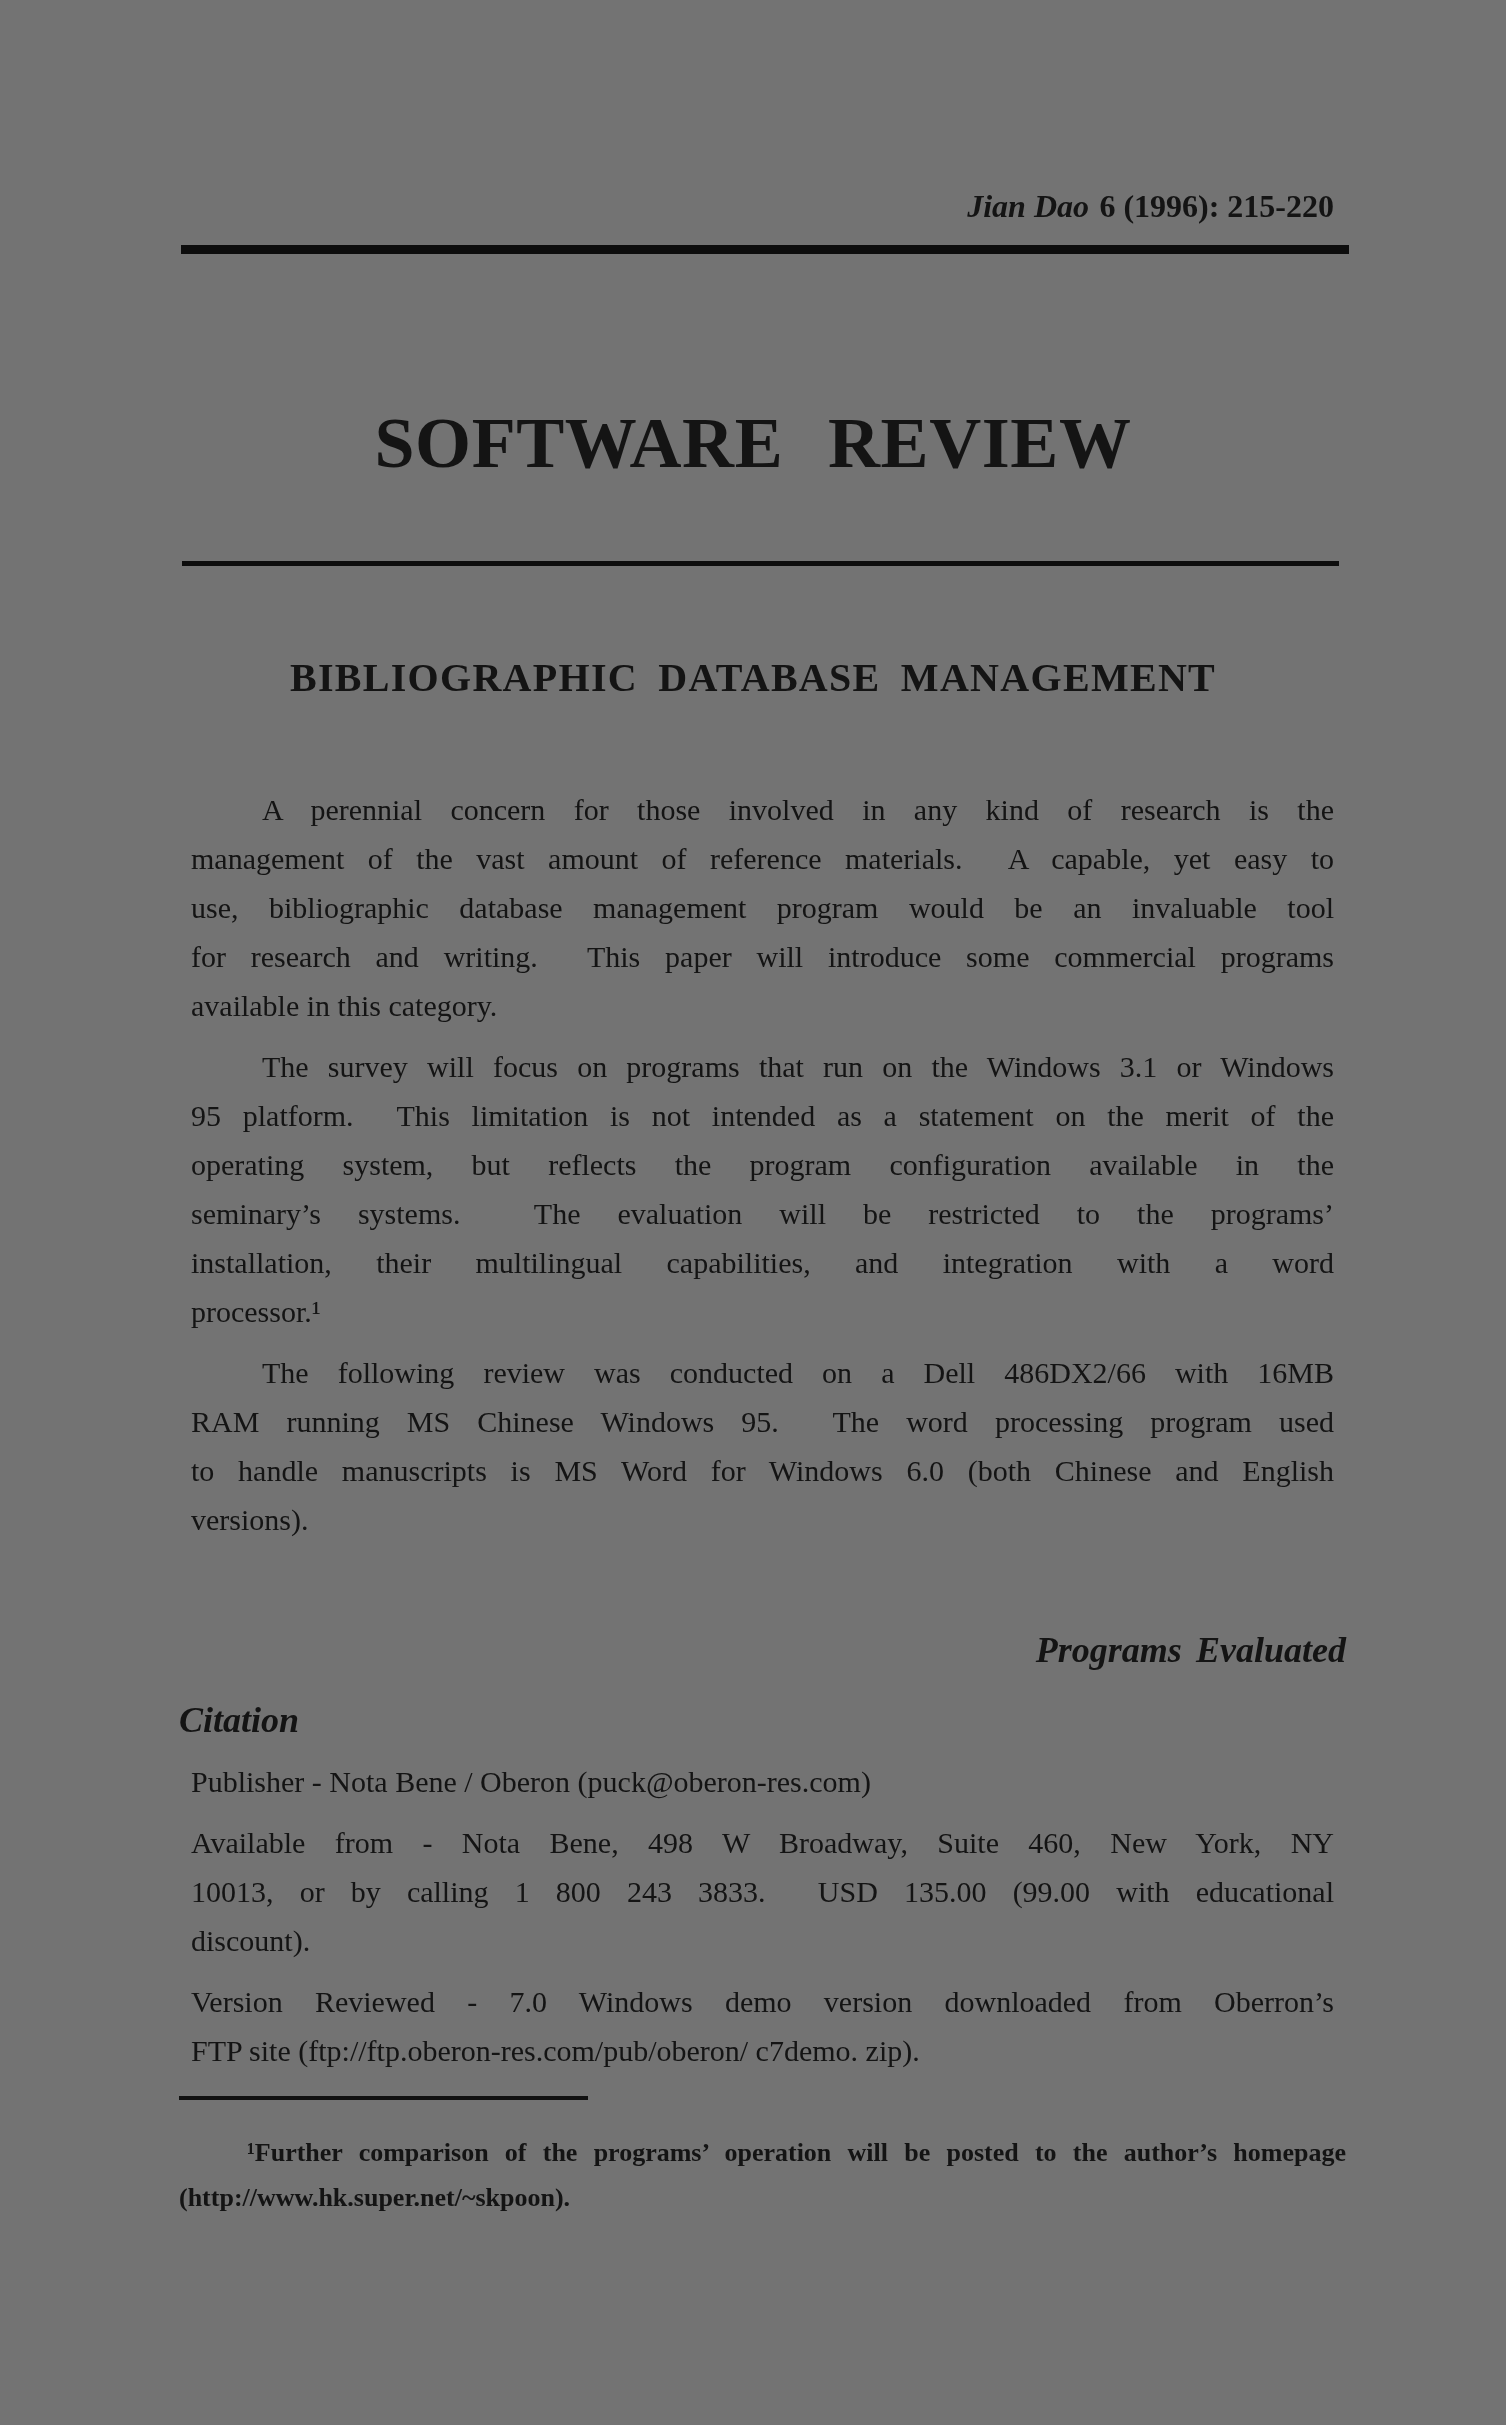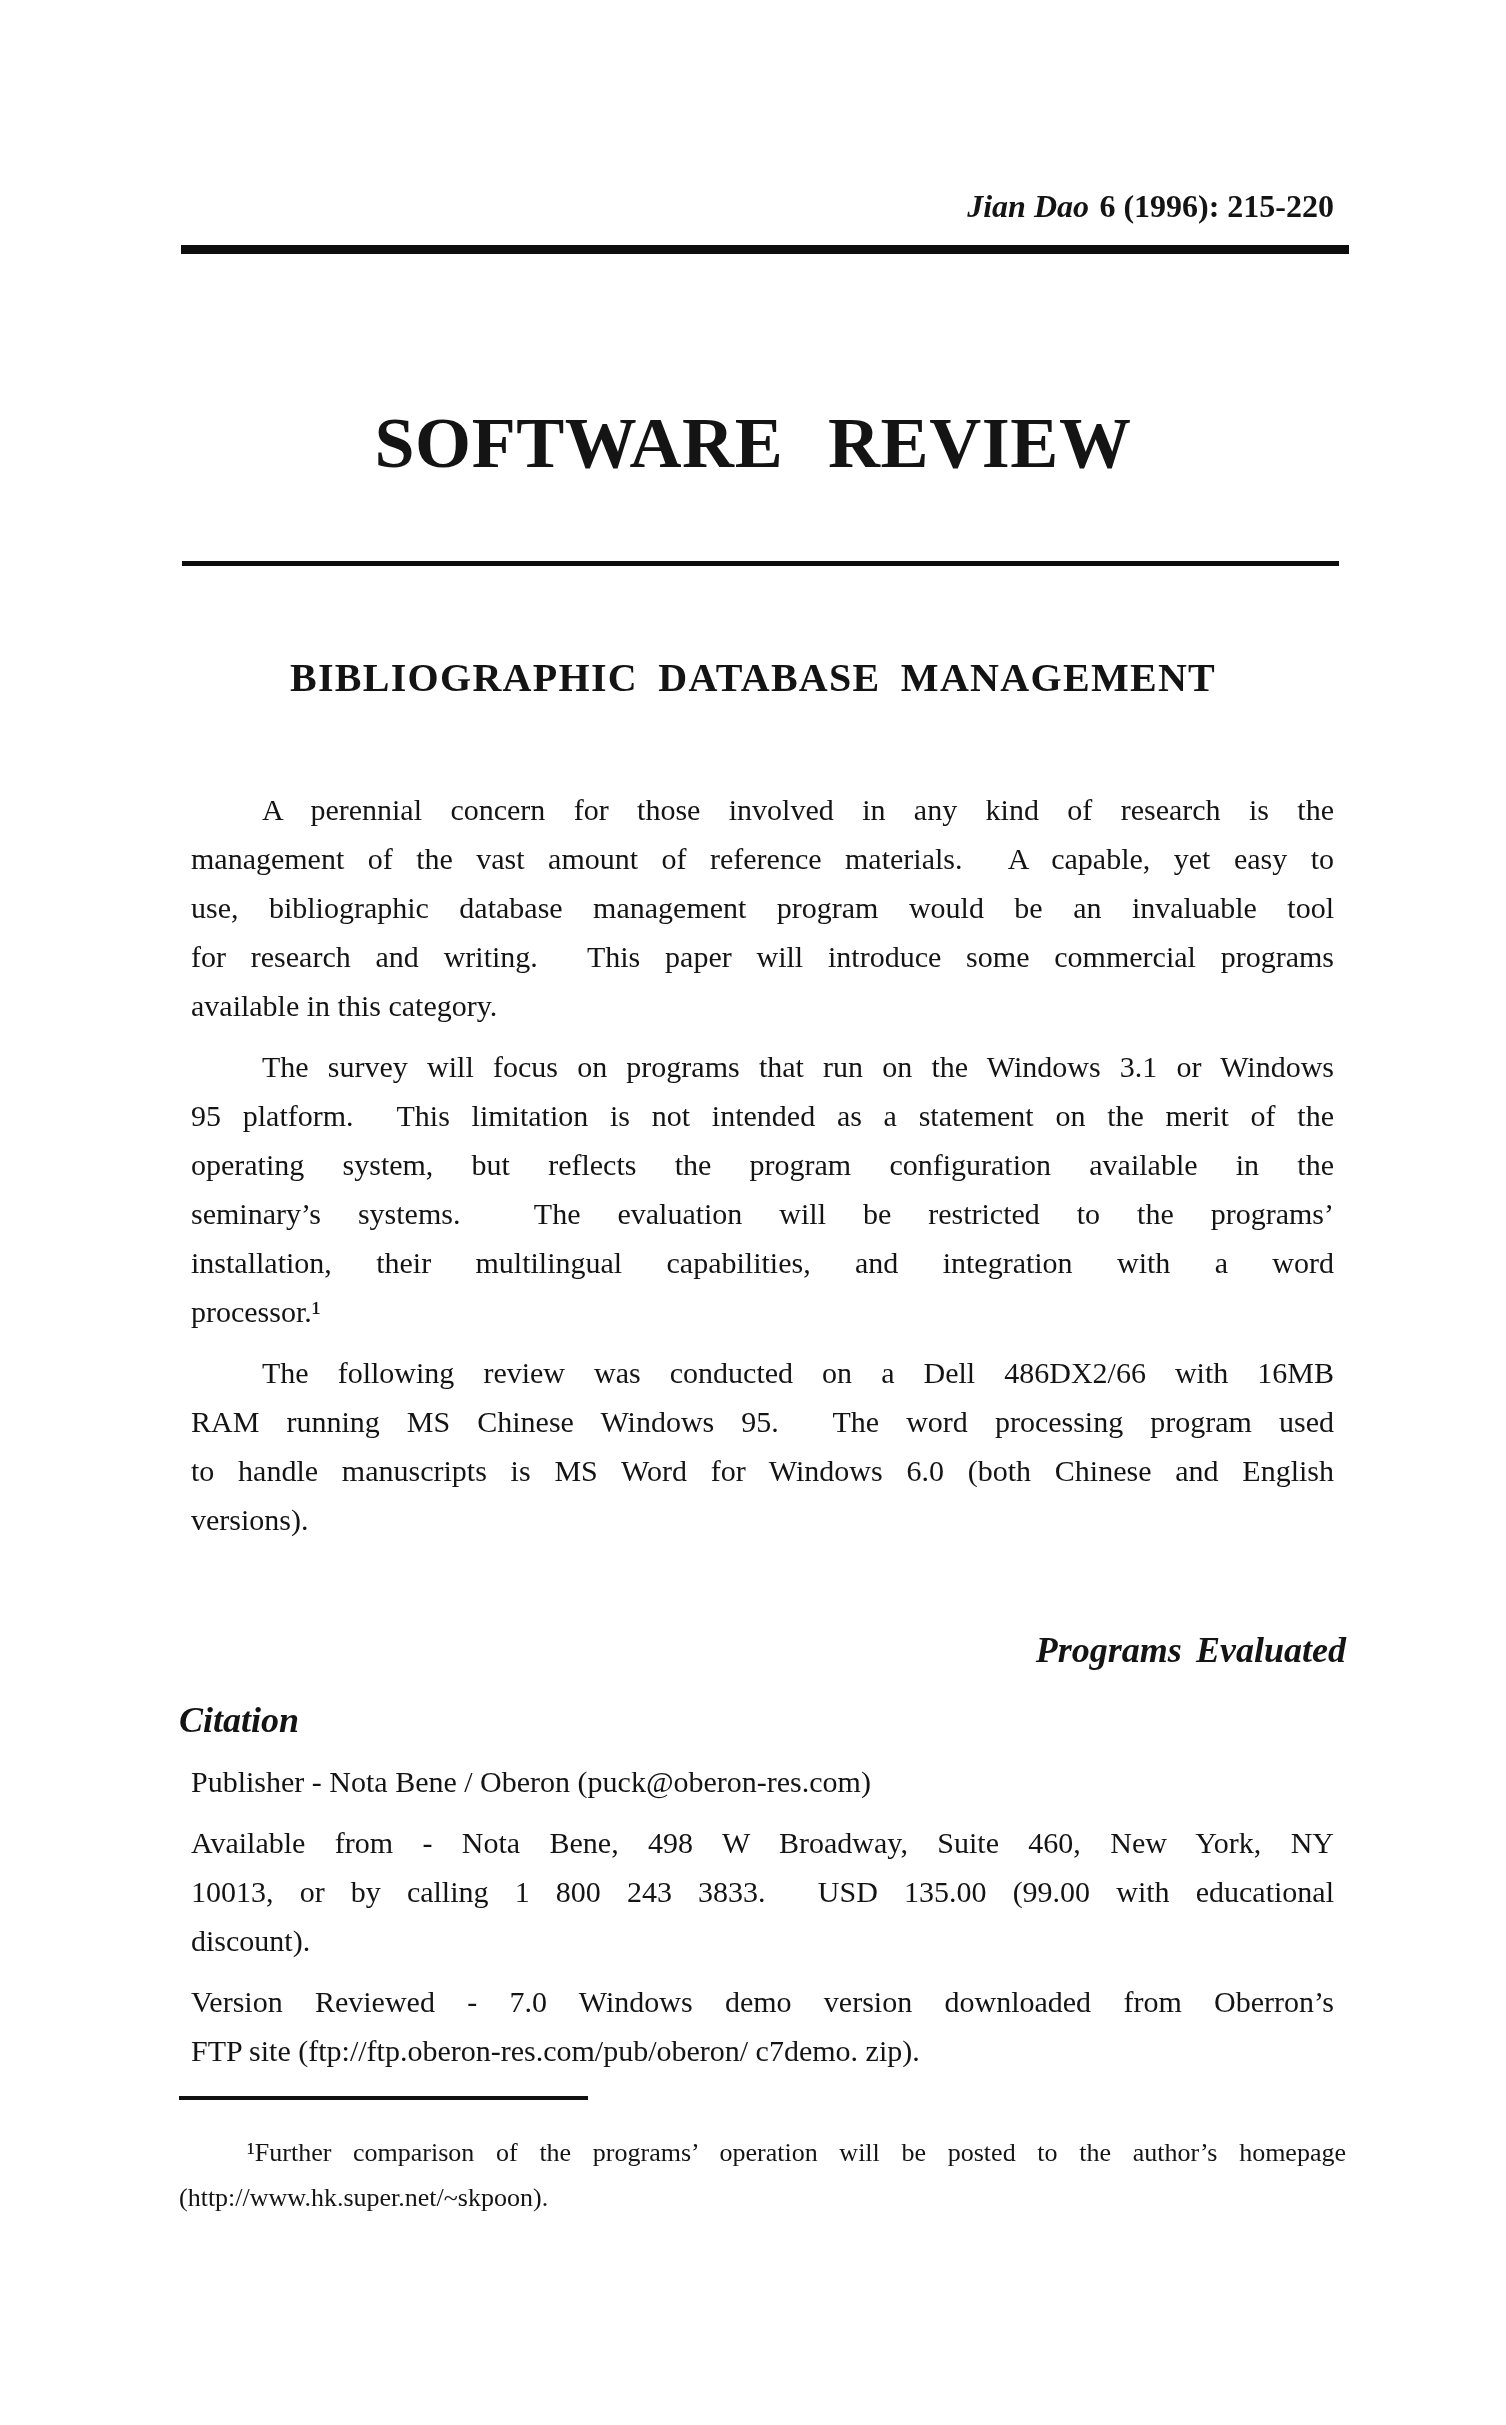--- a/index.html
+++ b/index.html
@@ -1,20 +1,20 @@
 <!DOCTYPE html>
 <html style="font-size:10.4px"><head>
 <meta charset="utf-8">
 <style>
   html,body{margin:0;padding:0;background:#d9d9d6;}
   .page{
     position:relative;
     width:1506px;height:2426px;
     margin:0 auto;
-    background:#ffffff;
+    background:#737373;
     color:#141414;
     font-family:"Liberation Serif","DejaVu Serif",serif;
     overflow:hidden;
   }
   .journal-line{
     position:absolute;top:186px;right:172px;
     font-size:32px;font-weight:bold;line-height:41px;
     white-space:pre;
   }
   .journal-line .jtitle{font-style:italic;margin-right:10.4px;}
@@ -58,21 +58,21 @@
   }
   .publisher-para{margin-top:13.6px;}
   .available-para{margin-top:12.3px;}
   .version-para{margin-top:13.6px;}
   .footnote-rule{
     margin-top:21px;width:409px;height:3.9px;background:#111;
   }
   .footnote{
     margin-top:30px;font-size:26px;
   }
-  .footnote .line{line-height:45px;}
+  .footnote .line{line-height:45px;font-weight:bold;}
   .fn-indent{padding-left:68px;}
 </style>
 </head>
 <body>
 
 <div class="page">
 
   <div class="journal-line"><span class="jtitle">Jian Dao</span><span>6 (1996): 215-220</span></div>
 
   <div class="rule rule-header"></div>

